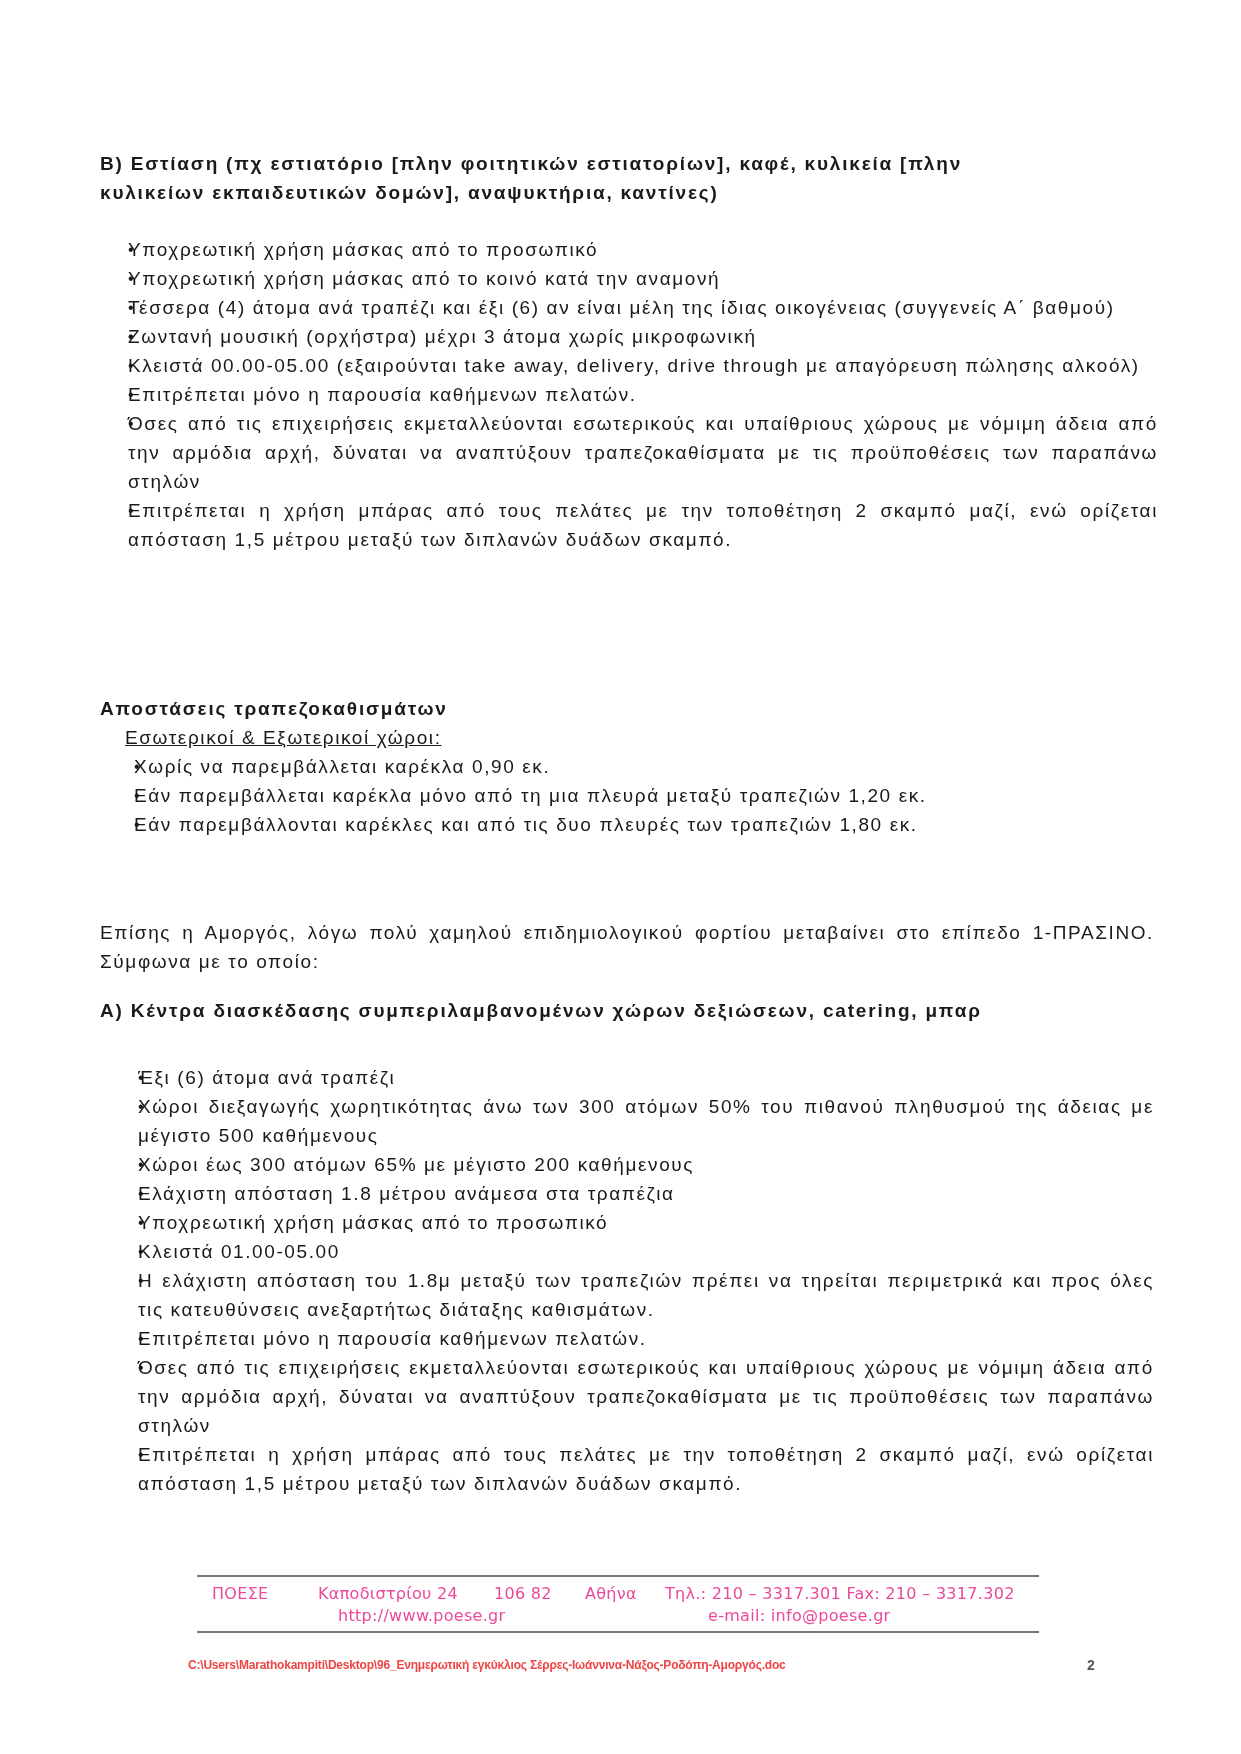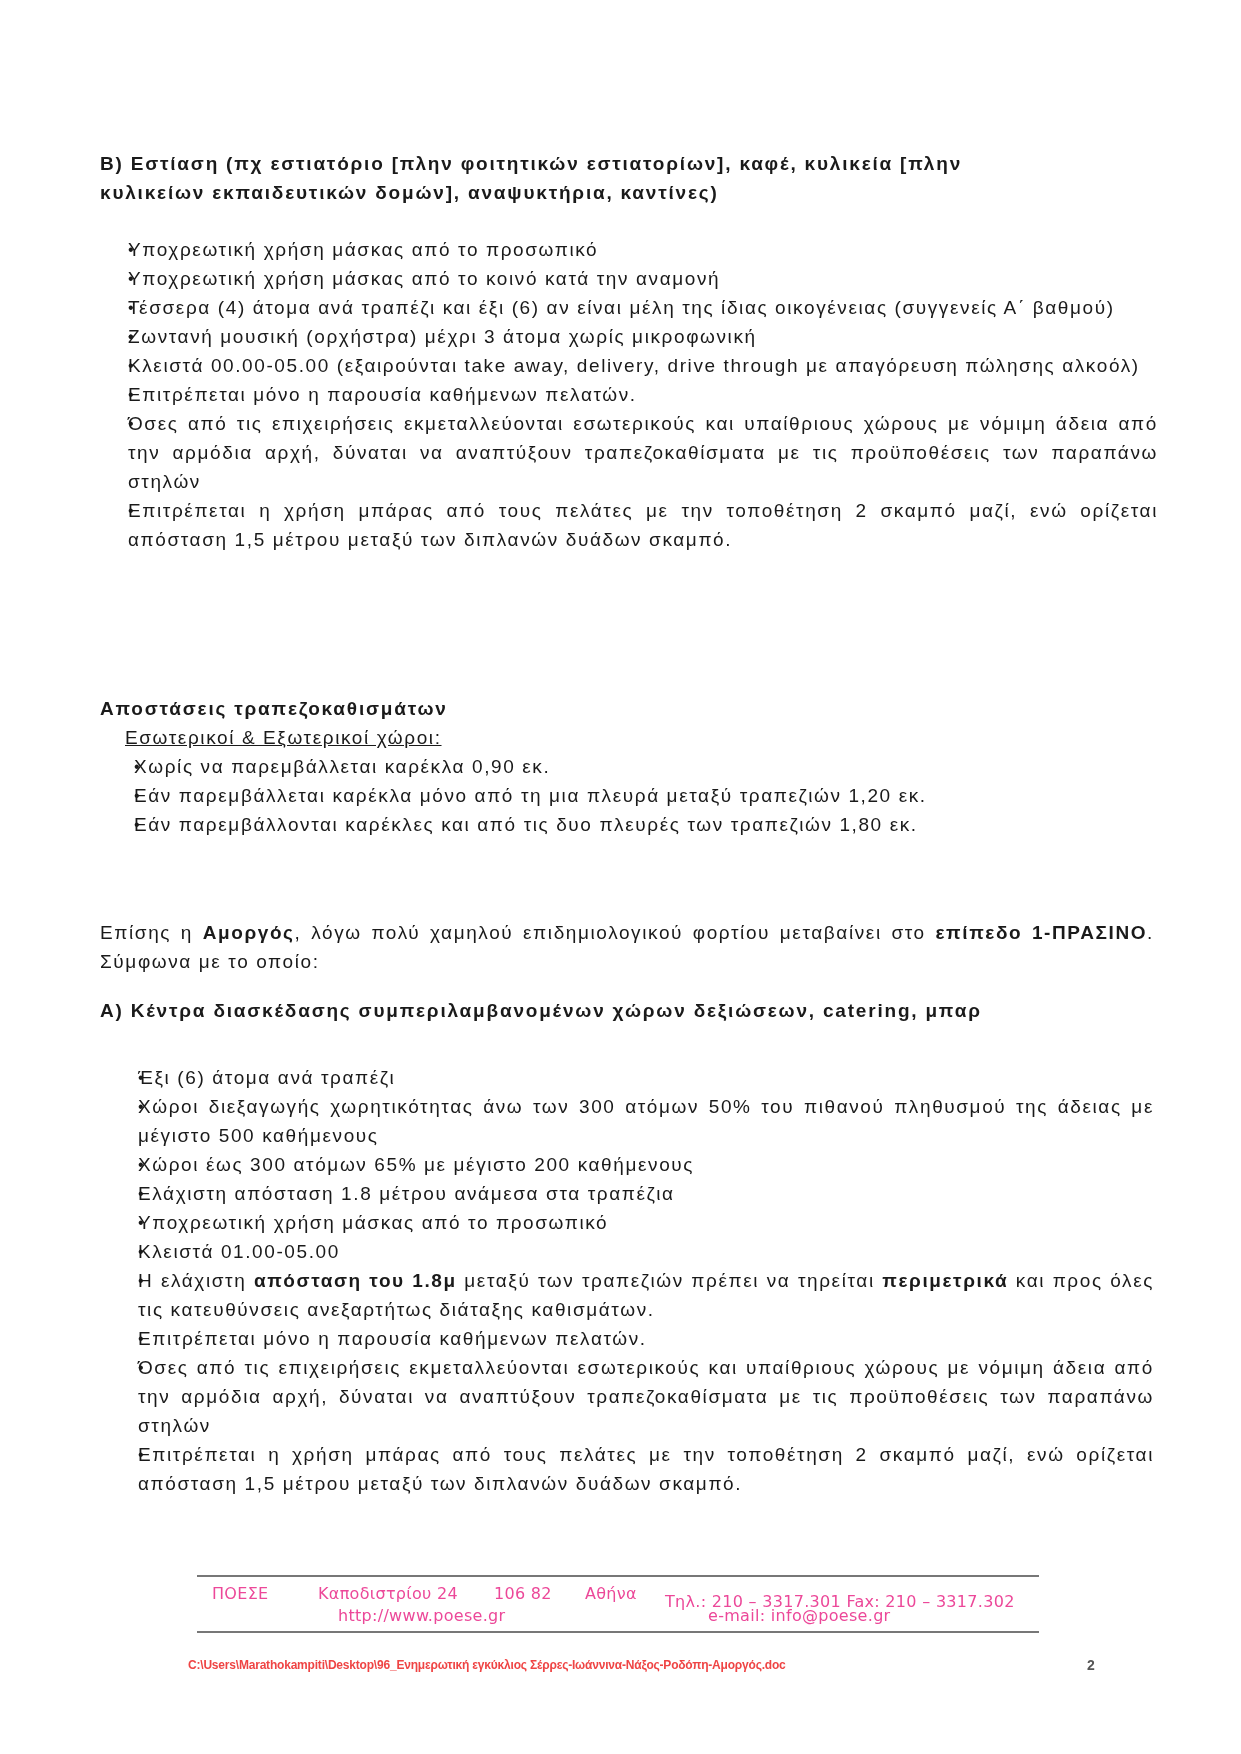--- a/index.html
+++ b/index.html
@@ -19,21 +19,21 @@
   .s2 li .bullet { left: 0; top: 0; }
   .s3 { left: 138px; width: 1016px; top: 1063px; }
   .s3 li { padding-left: 36px; }
   .s3 li .bullet { left: 0; top: 0; }
   .subtitle { position: absolute; left: 100px; top: 723px; text-decoration: underline; margin-left: 25px; }
   .para { position: absolute; left: 100px; width: 1054px; top: 918px; text-align: justify; }
   .footer-line { position: absolute; left: 197px; width: 842px; height: 0; border-top: 2px solid #777; }
   .footer-row { position: absolute; font-family: "DejaVu Sans", sans-serif; font-size: 16px; color: #ec4899; letter-spacing: 0.3px; }
   .path { position: absolute; left: 188px; top: 1658px; font-family: "Liberation Sans", sans-serif; font-size: 12px; font-weight: bold; color: #ef4444; letter-spacing: -0.2px; }
   .pagenum { position: absolute; left: 1087px; top: 1657px; font-family: "Liberation Sans", sans-serif; font-size: 14px; font-weight: bold; color: #555; }
-  b { font-weight: bold; }
+  b { font-weight: normal; }
 </style>
 </head>
 <body>
 
 <div class="page">
 
   <div class="heading" style="top:149px;">
     <div>B) Εστίαση (πχ εστιατόριο [πλην φοιτητικών εστιατορίων], καφέ, κυλικεία [πλην</div>
     <div>κυλικείων εκπαιδευτικών δομών], αναψυκτήρια, καντίνες)</div>
   </div>
@@ -74,20 +74,20 @@
     <li><span class="bullet">•</span><span>Επιτρέπεται μόνο η παρουσία καθήμενων πελατών.</span></li>
     <li><span class="bullet">•</span><span>Όσες από τις επιχειρήσεις εκμεταλλεύονται εσωτερικούς και υπαίθριους χώρους με νόμιμη άδεια από την αρμόδια αρχή, δύναται να αναπτύξουν τραπεζοκαθίσματα με τις προϋποθέσεις των παραπάνω στηλών</span></li>
     <li><span class="bullet">•</span><span>Επιτρέπεται η χρήση μπάρας από τους πελάτες με την τοποθέτηση 2 σκαμπό μαζί, ενώ ορίζεται απόσταση 1,5 μέτρου μεταξύ των διπλανών δυάδων σκαμπό.</span></li>
   </ul>
 
   <div class="footer-line" style="top:1575px;"></div>
   <div class="footer-row" style="left:212px; top:1584px;">ΠΟΕΣΕ</div>
   <div class="footer-row" style="left:318px; top:1584px;">Καποδιστρίου 24</div>
   <div class="footer-row" style="left:494px; top:1584px;">106 82</div>
   <div class="footer-row" style="left:585px; top:1584px;">Αθήνα</div>
-  <div class="footer-row" style="left:665px; top:1584px;margin-top:8px;">Τηλ.: 210 – 3317.301  Fax: 210 – 3317.302</div>
+  <div class="footer-row" style="left:665px; top:1584px;">Τηλ.: 210 – 3317.301  Fax: 210 – 3317.302</div>
   <div class="footer-row" style="left:338px; top:1606px;">http://www.poese.gr</div>
   <div class="footer-row" style="left:708px; top:1606px;">e-mail: info@poese.gr</div>
   <div class="footer-line" style="top:1631px;"></div>
 
   <div class="path">C:\Users\Marathokampiti\Desktop\96_Ενημερωτική εγκύκλιος Σέρρες-Ιωάννινα-Νάξος-Ροδόπη-Αμοργός.doc</div>
   <div class="pagenum">2</div>
 </div>
 
 </body></html>

